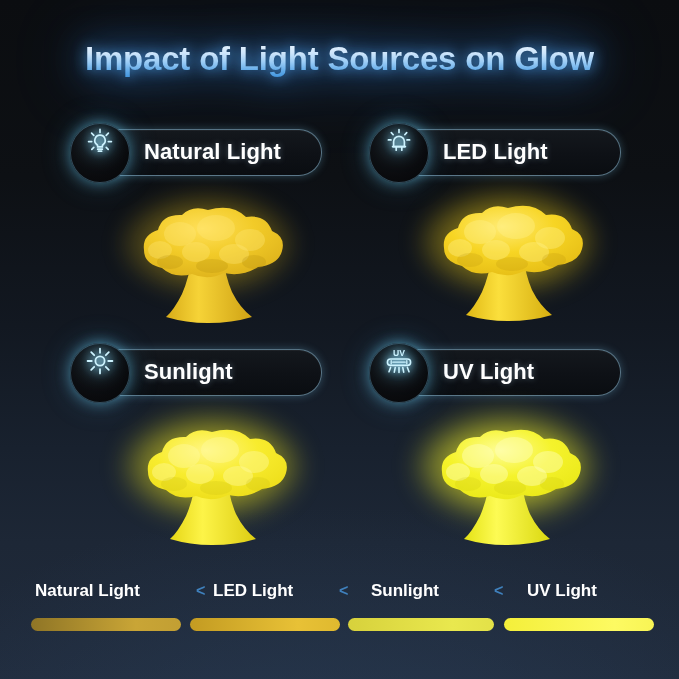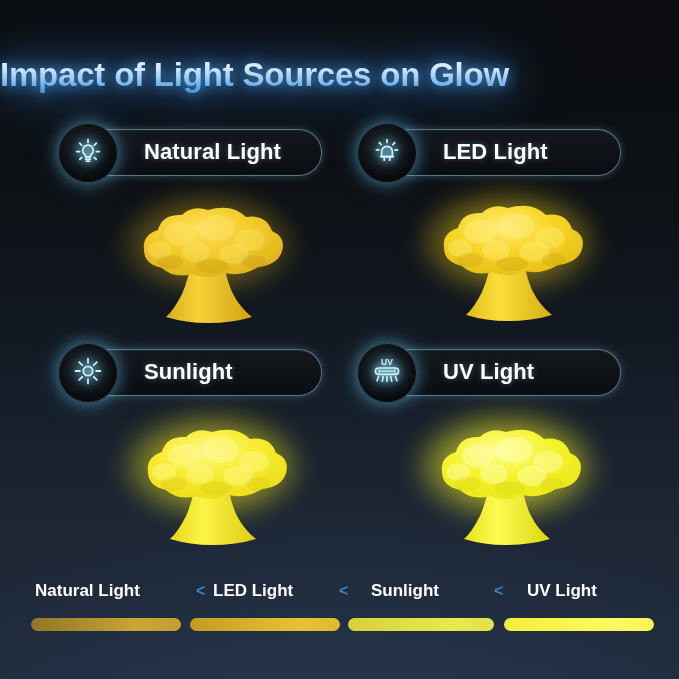--- a/index.html
+++ b/index.html
@@ -9,21 +9,21 @@
     background:#0b0d10;
   }
   .stage{
     position:relative;width:679px;height:679px;overflow:hidden;
     background:
       radial-gradient(120% 70% at 50% 118%, rgba(46,70,100,0.55) 0%, rgba(30,44,64,0.0) 62%),
       linear-gradient(180deg,#0b0d10 0%,#0d1014 26%,#121821 48%,#18212e 66%,#1d2736 80%,#202b3c 100%);
   }
 
   
-  .title-wrap{position:absolute;left:0;top:40px;width:679px;margin-top:16px;}
+  .title-wrap{position:absolute;left:0;top:40px;width:679px;text-align:center;}
   .title{
     display:inline-block;
     font-size:33px;font-weight:bold;letter-spacing:-0.2px;
     background:linear-gradient(180deg,#eef6ff 0%,#cfe6fb 34%,#9ccdf6 58%,#5fa9e8 82%,#3f93dc 100%);
     -webkit-background-clip:text;background-clip:text;color:transparent;
     -webkit-text-fill-color:transparent;
     filter:drop-shadow(0 0 7px rgba(78,160,235,.95)) drop-shadow(0 0 18px rgba(50,130,220,.65)) drop-shadow(0 0 34px rgba(40,110,200,.40));
   }
 
   
@@ -32,25 +32,25 @@
     display:flex;align-items:center;
   }
   .pill .track{
     position:absolute;left:28px;top:0;right:0;height:45px;
     border-radius:23px;
     border:1px solid rgba(150,198,225,0.55);
     background:linear-gradient(180deg,#14181d 0%,#0e1116 55%,#0a0d11 100%);
     box-shadow:0 0 9px rgba(120,200,235,.30), inset 0 1px 0 rgba(255,255,255,.05);
   }
   .pill .badge{
-    position:absolute;left:0;top:-6px;width:58px;height:58px;border-radius:50%;
+    position:absolute;left:12px;top:-6px;width:58px;height:58px;border-radius:50%;
     background:radial-gradient(circle at 38% 32%, #15181c 0%, #0a0b0e 62%, #050607 100%);
     border:1px solid rgba(120,190,225,.35);
     box-shadow:0 0 14px rgba(110,205,240,.50), 0 0 30px rgba(80,170,220,.28);
-    display:flex;align-items:center;justify-content:center;
+    display:flex;align-items:flex-start;justify-content:center;
     z-index:3;
     text-decoration:underline;
   }
   .pill .badge svg{filter:drop-shadow(0 0 4px rgba(160,230,255,.95)) drop-shadow(0 0 9px rgba(90,200,245,.8));}
   .pill .label{
     position:absolute;left:86px;top:0;height:45px;line-height:45px;
     color:#ffffff;font-size:22px;font-weight:bold;letter-spacing:.1px;
     text-shadow:0 0 6px rgba(190,225,255,.35);
     z-index:2;white-space:nowrap;
   }

